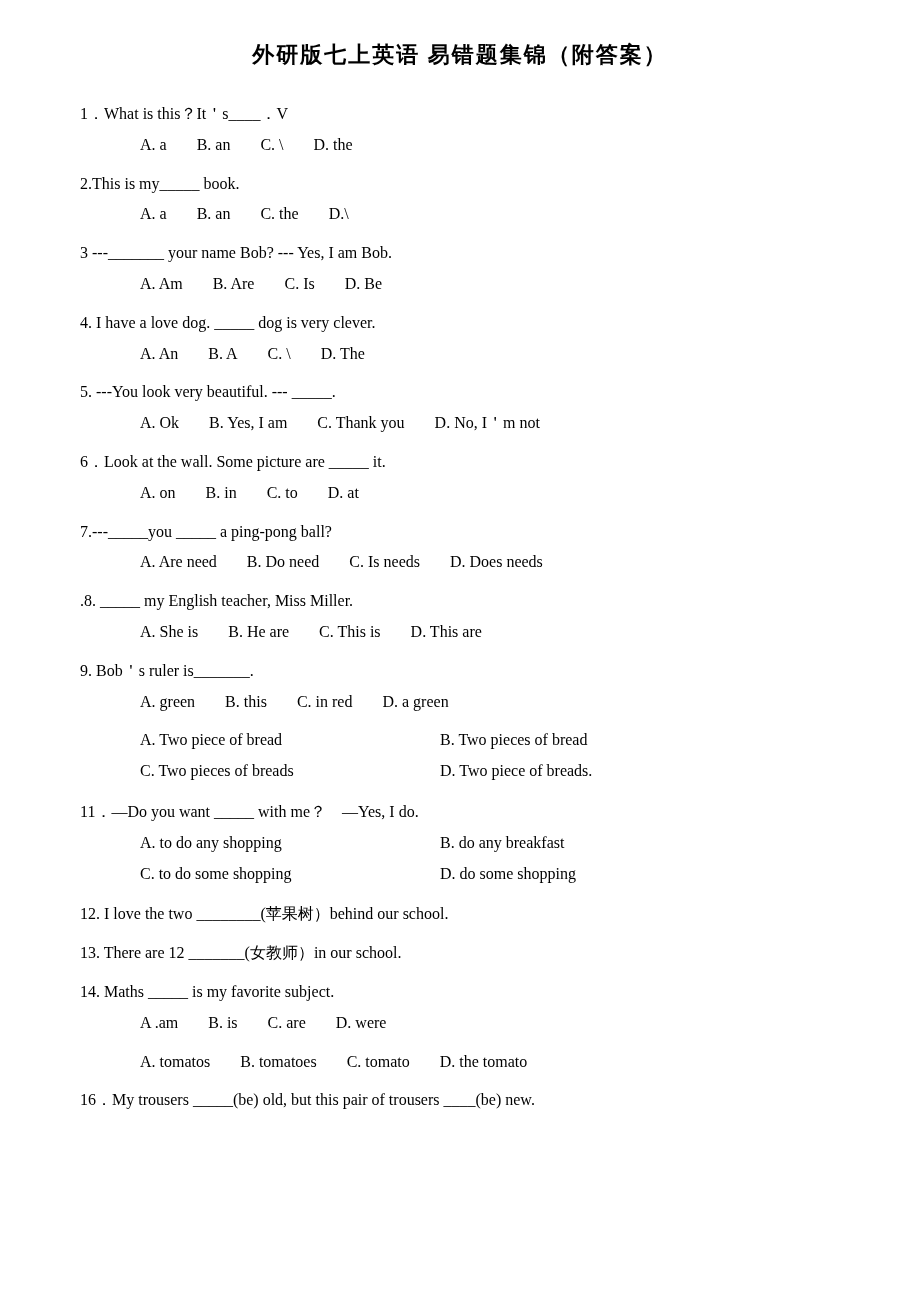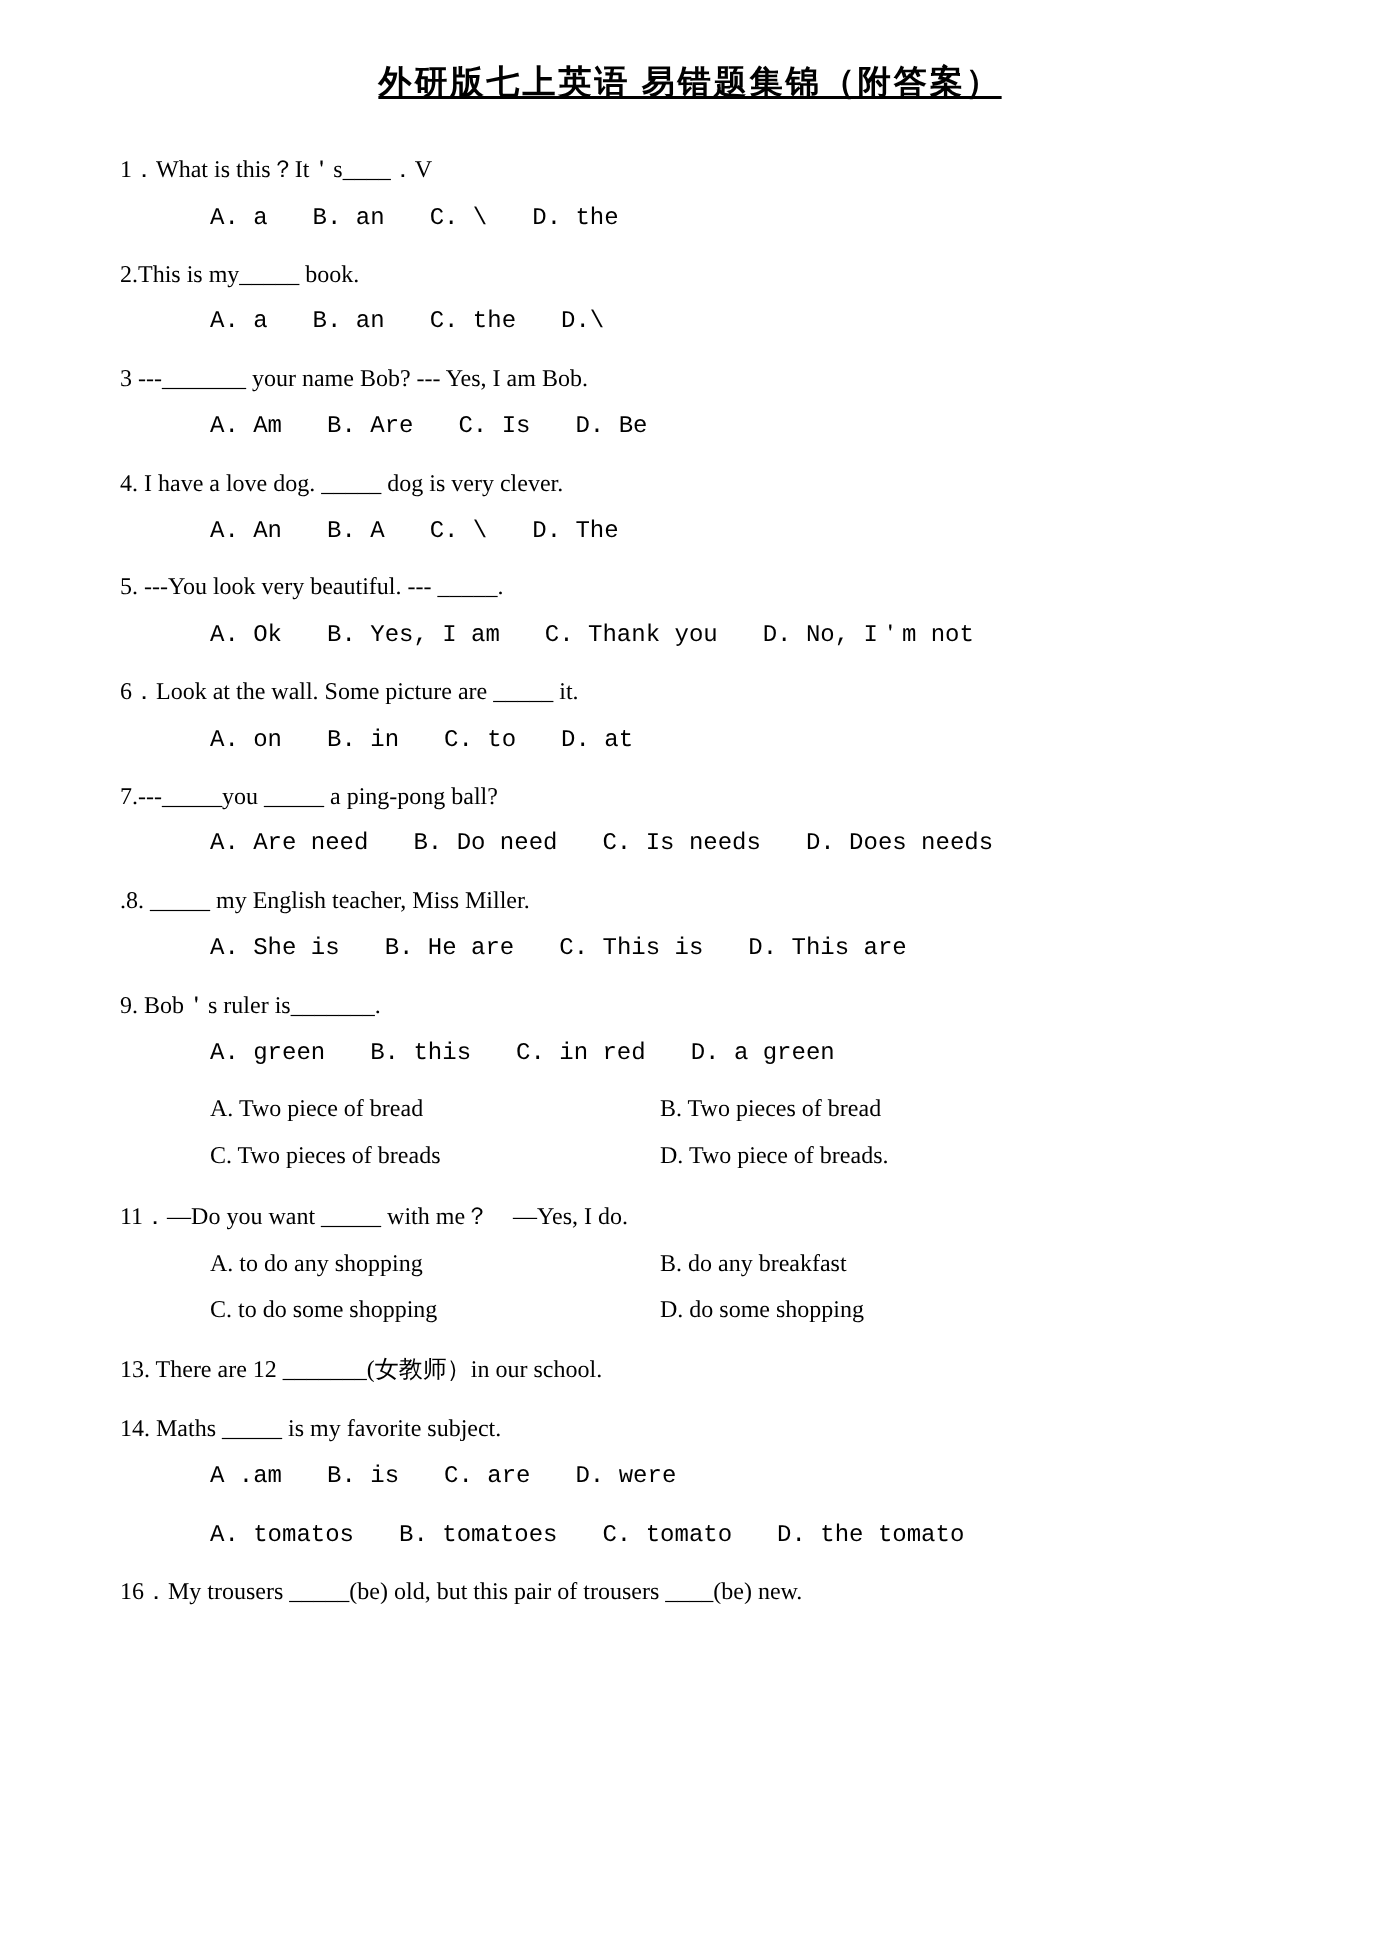--- a/index.html
+++ b/index.html
@@ -15,37 +15,35 @@
       width: 920px;
       min-height: 1303px;
       padding: 40px 80px;
     }
     .title {
       text-align: center;
       font-size: 22px;
       font-weight: bold;
       margin-bottom: 30px;
       letter-spacing: 2px;
-      text-decoration: underline;
     }
     .question-block {
       margin-bottom: 10px;
       line-height: 1.8;
     }
     .question-text {
       margin-bottom: 2px;
     }
     .options-line {
       padding-left: 60px;
       margin-bottom: 6px;
     }
     .options-line span {
       margin-right: 30px;
       display: inline-block;
-      font-family: Liberation Mono, monospace;
     }
     .options-line-2col {
       padding-left: 60px;
       margin-bottom: 4px;
     }
     .options-line-2col .opt {
       display: inline-block;
       width: 300px;
       margin-bottom: 2px;
     }
@@ -99,20 +97,23 @@
       </div>
     </div>
     <div class="question-block">
       <div class="question-text">11．—Do you want _____ with me？　—Yes, I do.</div>
       <div class="options-line-2col">
         <div><span class="opt">A. to do any shopping</span><span class="opt">B. do any breakfast</span></div>
         <div><span class="opt">C. to do some shopping</span><span class="opt">D. do some shopping</span></div>
       </div>
     </div>
     <div class="question-block">
+      <div class="question-text">12. I love the two ________(苹果树）behind our school.</div>
+    </div>
+    <div class="question-block">
       <div class="question-text">13. There are 12 _______(女教师）in our school.</div>
     </div>
     <div class="question-block">
       <div class="question-text">14. Maths _____ is my favorite subject.</div>
       <div class="options-line"><span>A .am</span><span>B. is</span><span>C. are</span><span>D. were</span></div>
     </div>
     <div class="question-block">
       <div class="options-line"><span>A. tomatos</span><span>B. tomatoes</span><span>C. tomato</span><span>D. the tomato</span></div>
     </div>
     <div class="question-block">

